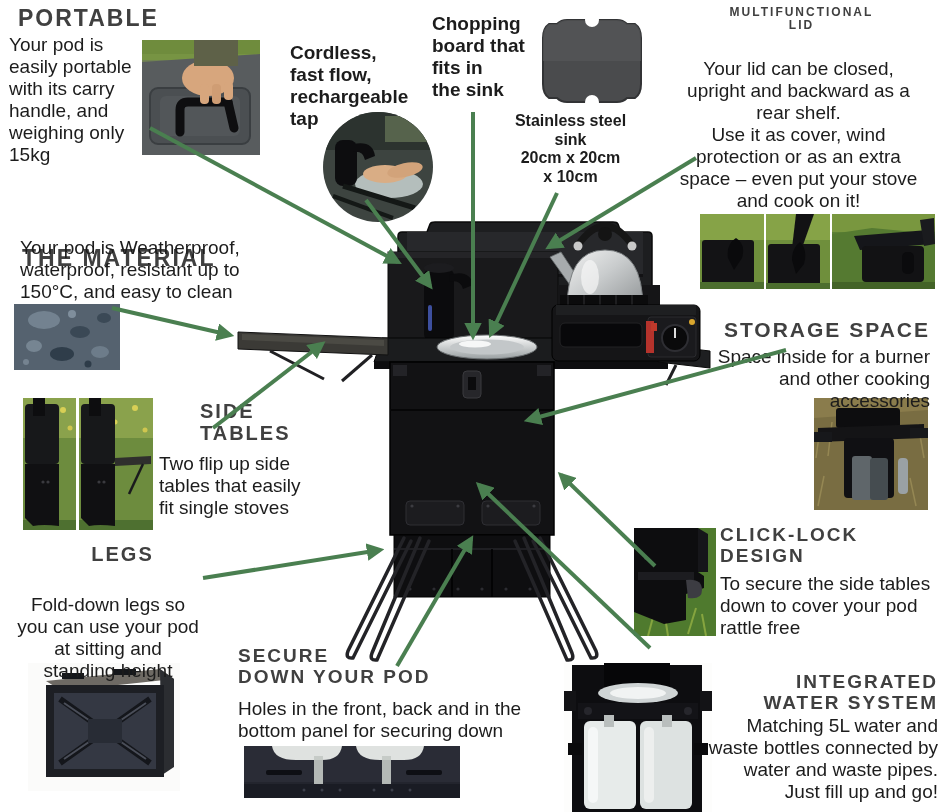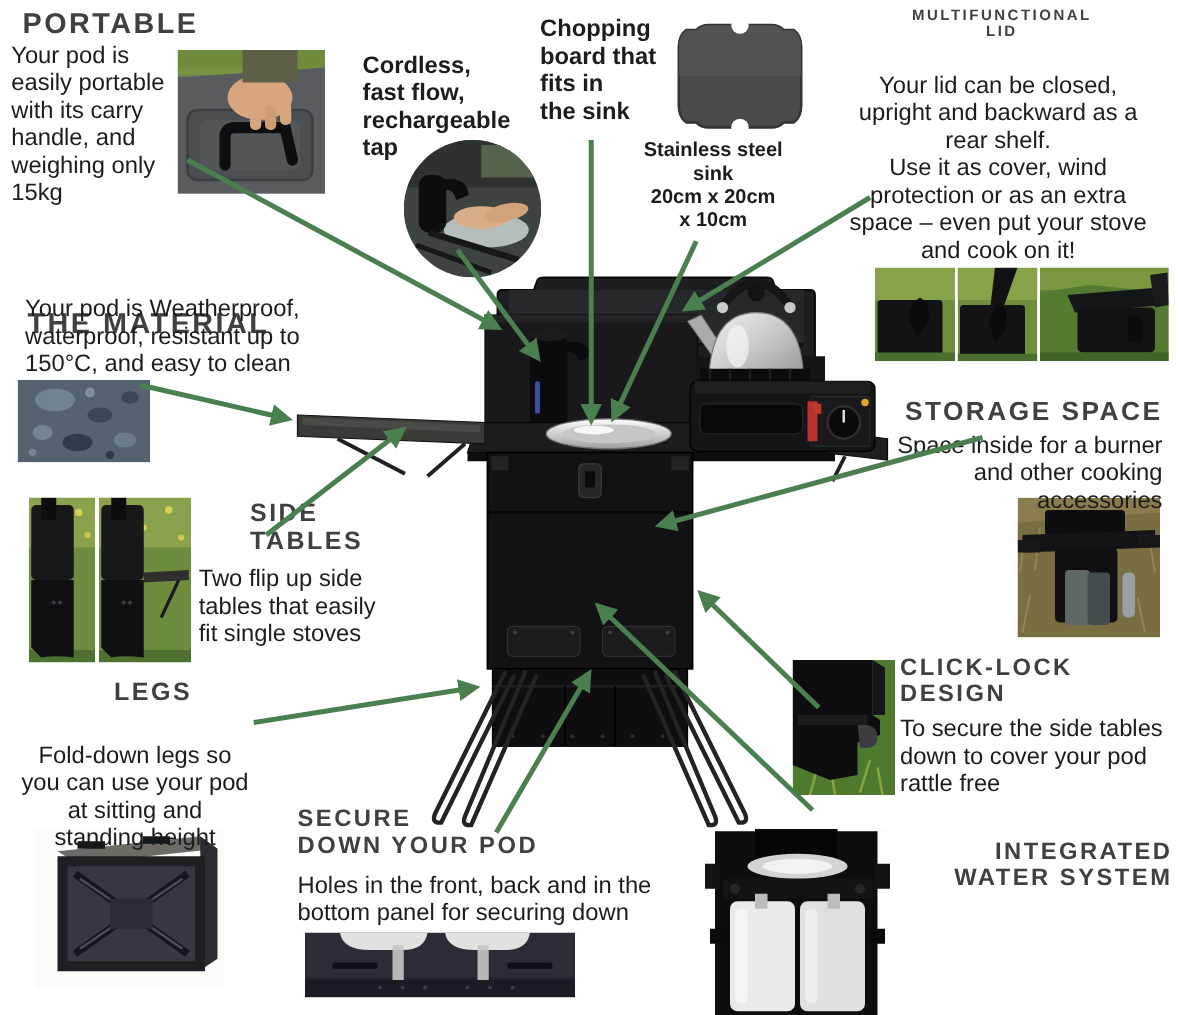--- a/index.html
+++ b/index.html
@@ -83,20 +83,24 @@
 down to cover your pod
 rattle free</div>
 
   <div class="abs heading" style="left:238px;top:646px;font-size:19px;">SECURE
 DOWN YOUR POD</div>
   <div class="abs body" style="left:238px;top:698px;width:312px;font-size:19px;">Holes in the front, back and in the
 bottom panel for securing down</div>
 
   <div class="abs heading right" style="left:710px;top:660px;width:228px;font-size:19px;">INTEGRATED
 WATER SYSTEM</div>
+  <div class="abs body right" style="left:698px;top:703px;width:240px;font-size:19px;">Matching 5L water and
+waste bottles connected by
+water and waste pipes.
+Just fill up and go!</div>
 
   <div class="abs photo" style="left:142px;top:40px;width:118px;height:115px;">
     <svg width="118" height="115" viewBox="0 0 118 115">
       <rect width="118" height="115" fill="#5c6062"></rect>
       <rect width="118" height="20" fill="#6f8c3d"></rect>
       <rect y="14" width="118" height="8" fill="#7d9a48" opacity=".6"></rect>
       <polygon points="0,22 118,14 118,115 0,115" fill="#585c5e"></polygon>
       <rect x="8" y="48" width="100" height="56" rx="8" fill="#4b4f52" stroke="#3a3e41" stroke-width="2"></rect>
       <rect x="18" y="56" width="80" height="40" rx="6" fill="#525659"></rect>
       <path d="M38,92 L38,70 Q38,62 46,62 L86,62" stroke="#0e0e10" stroke-width="9" fill="none" stroke-linecap="round"></path>

